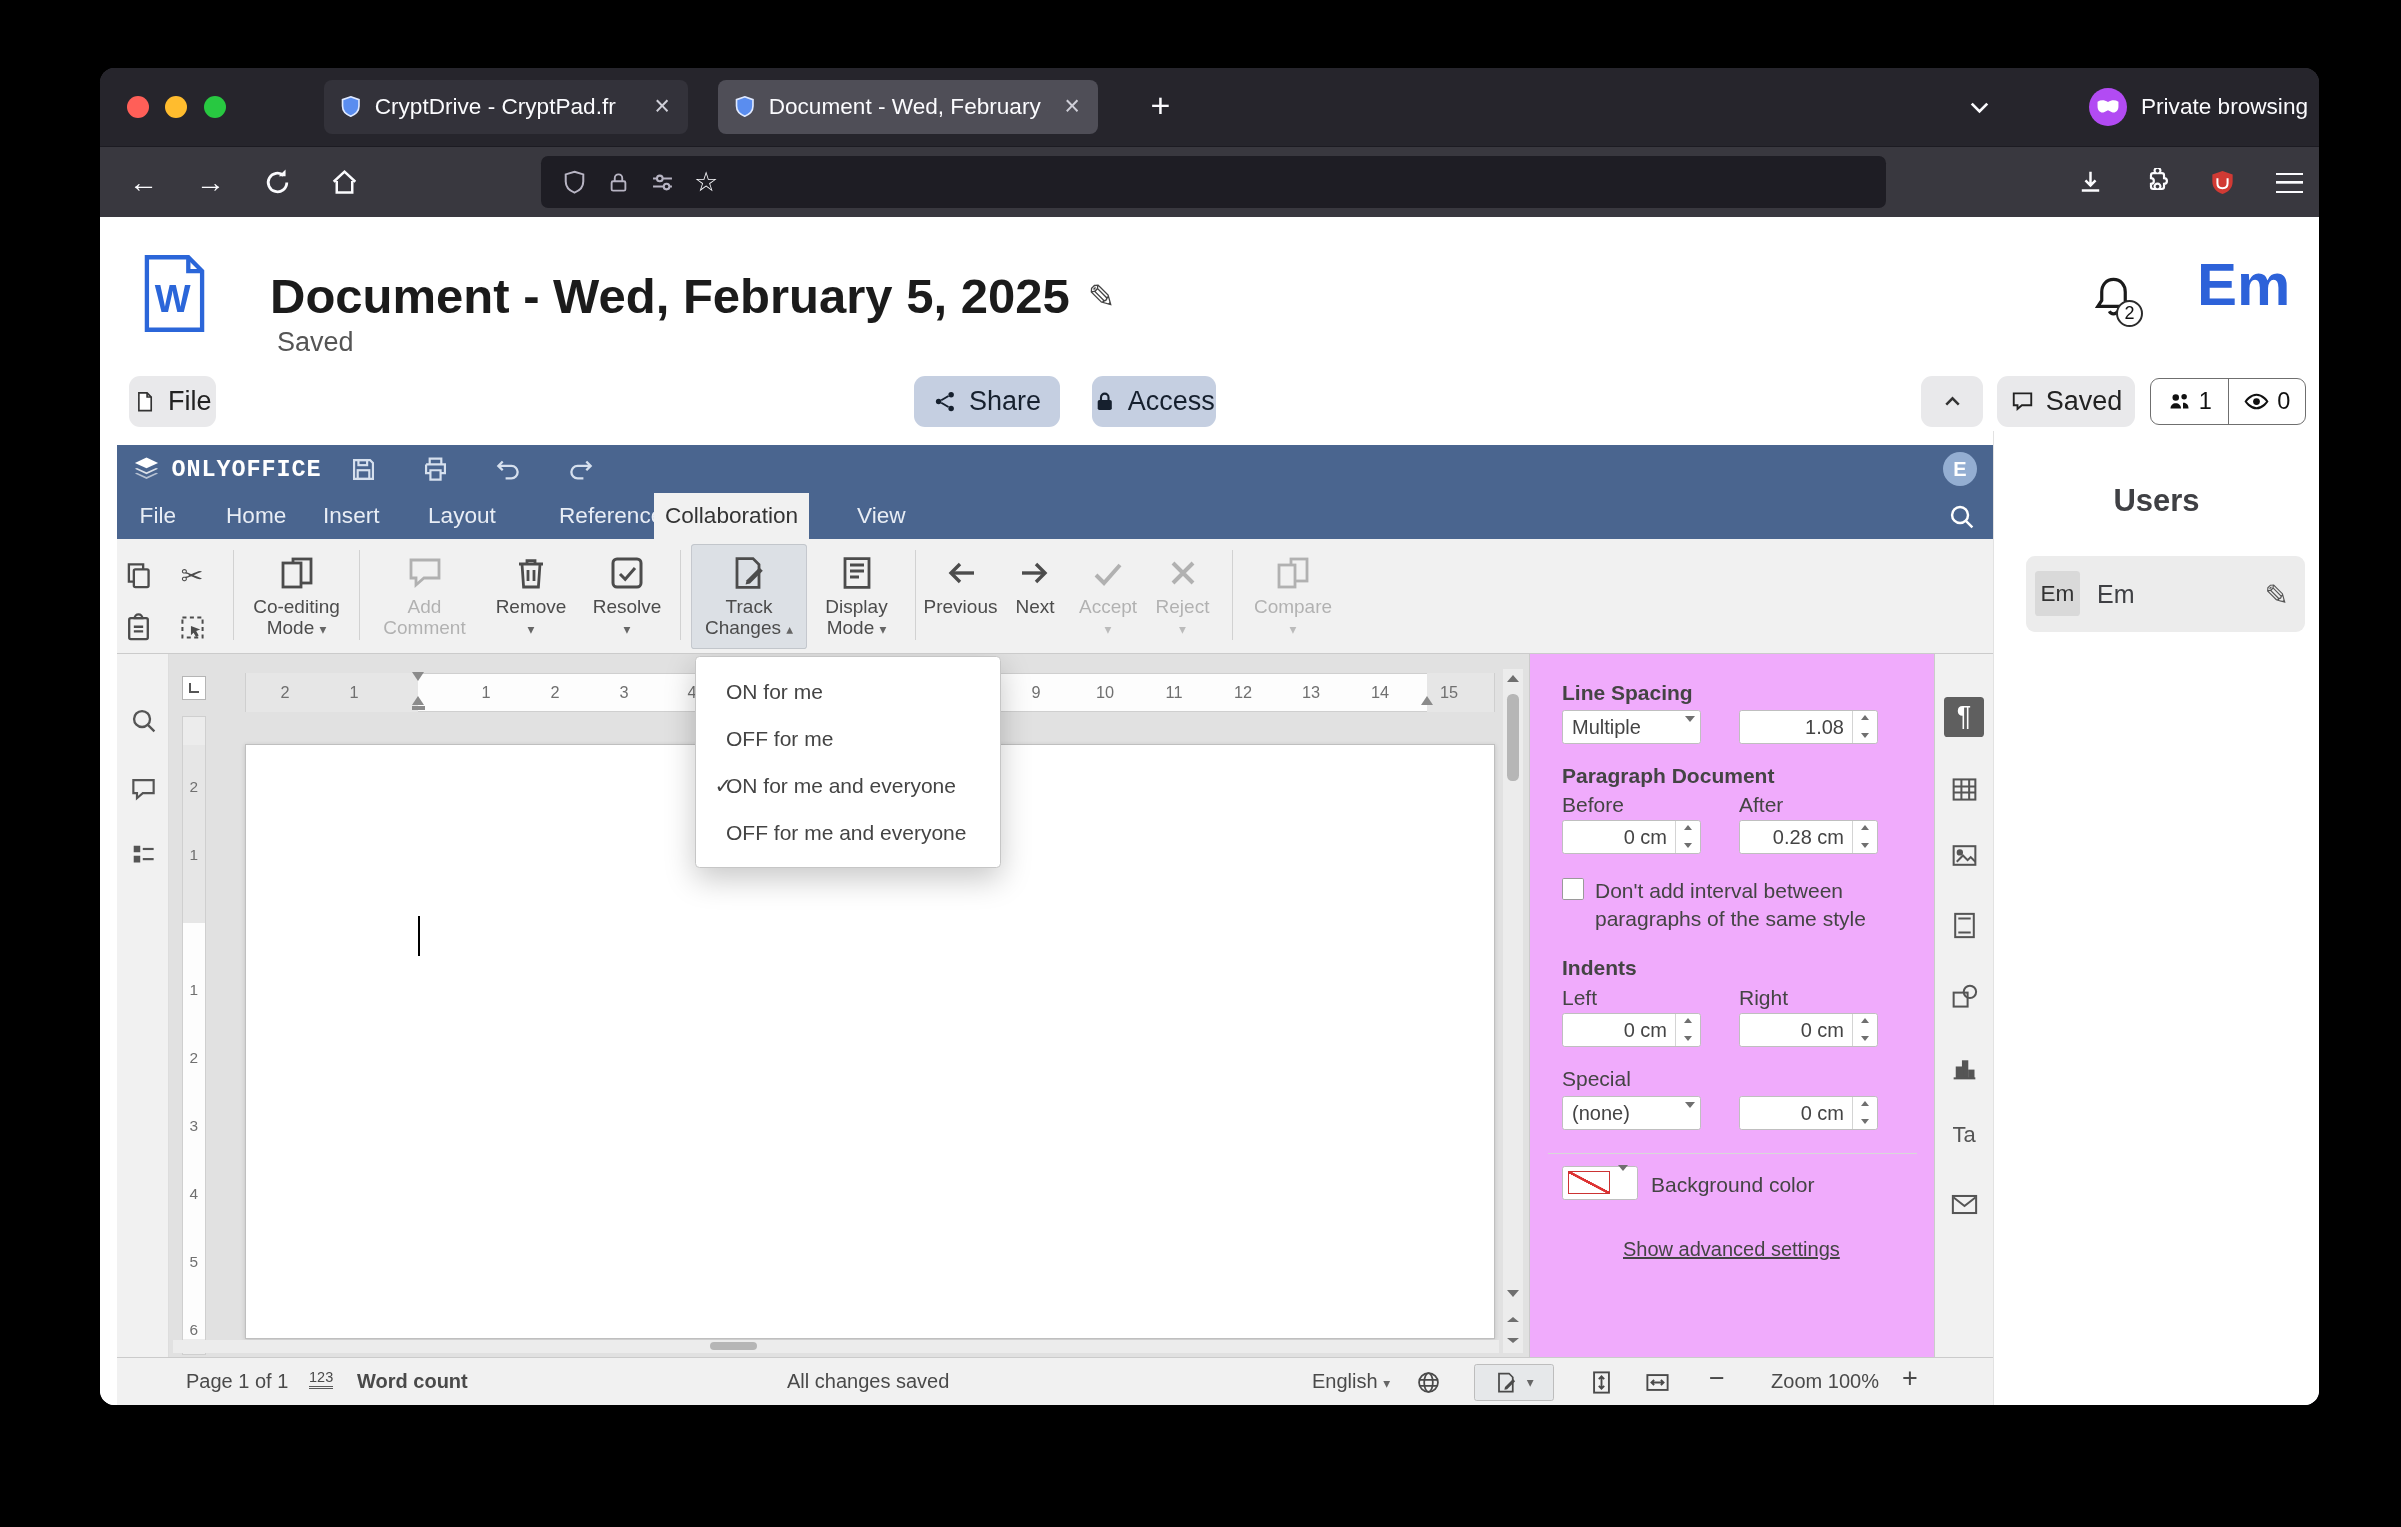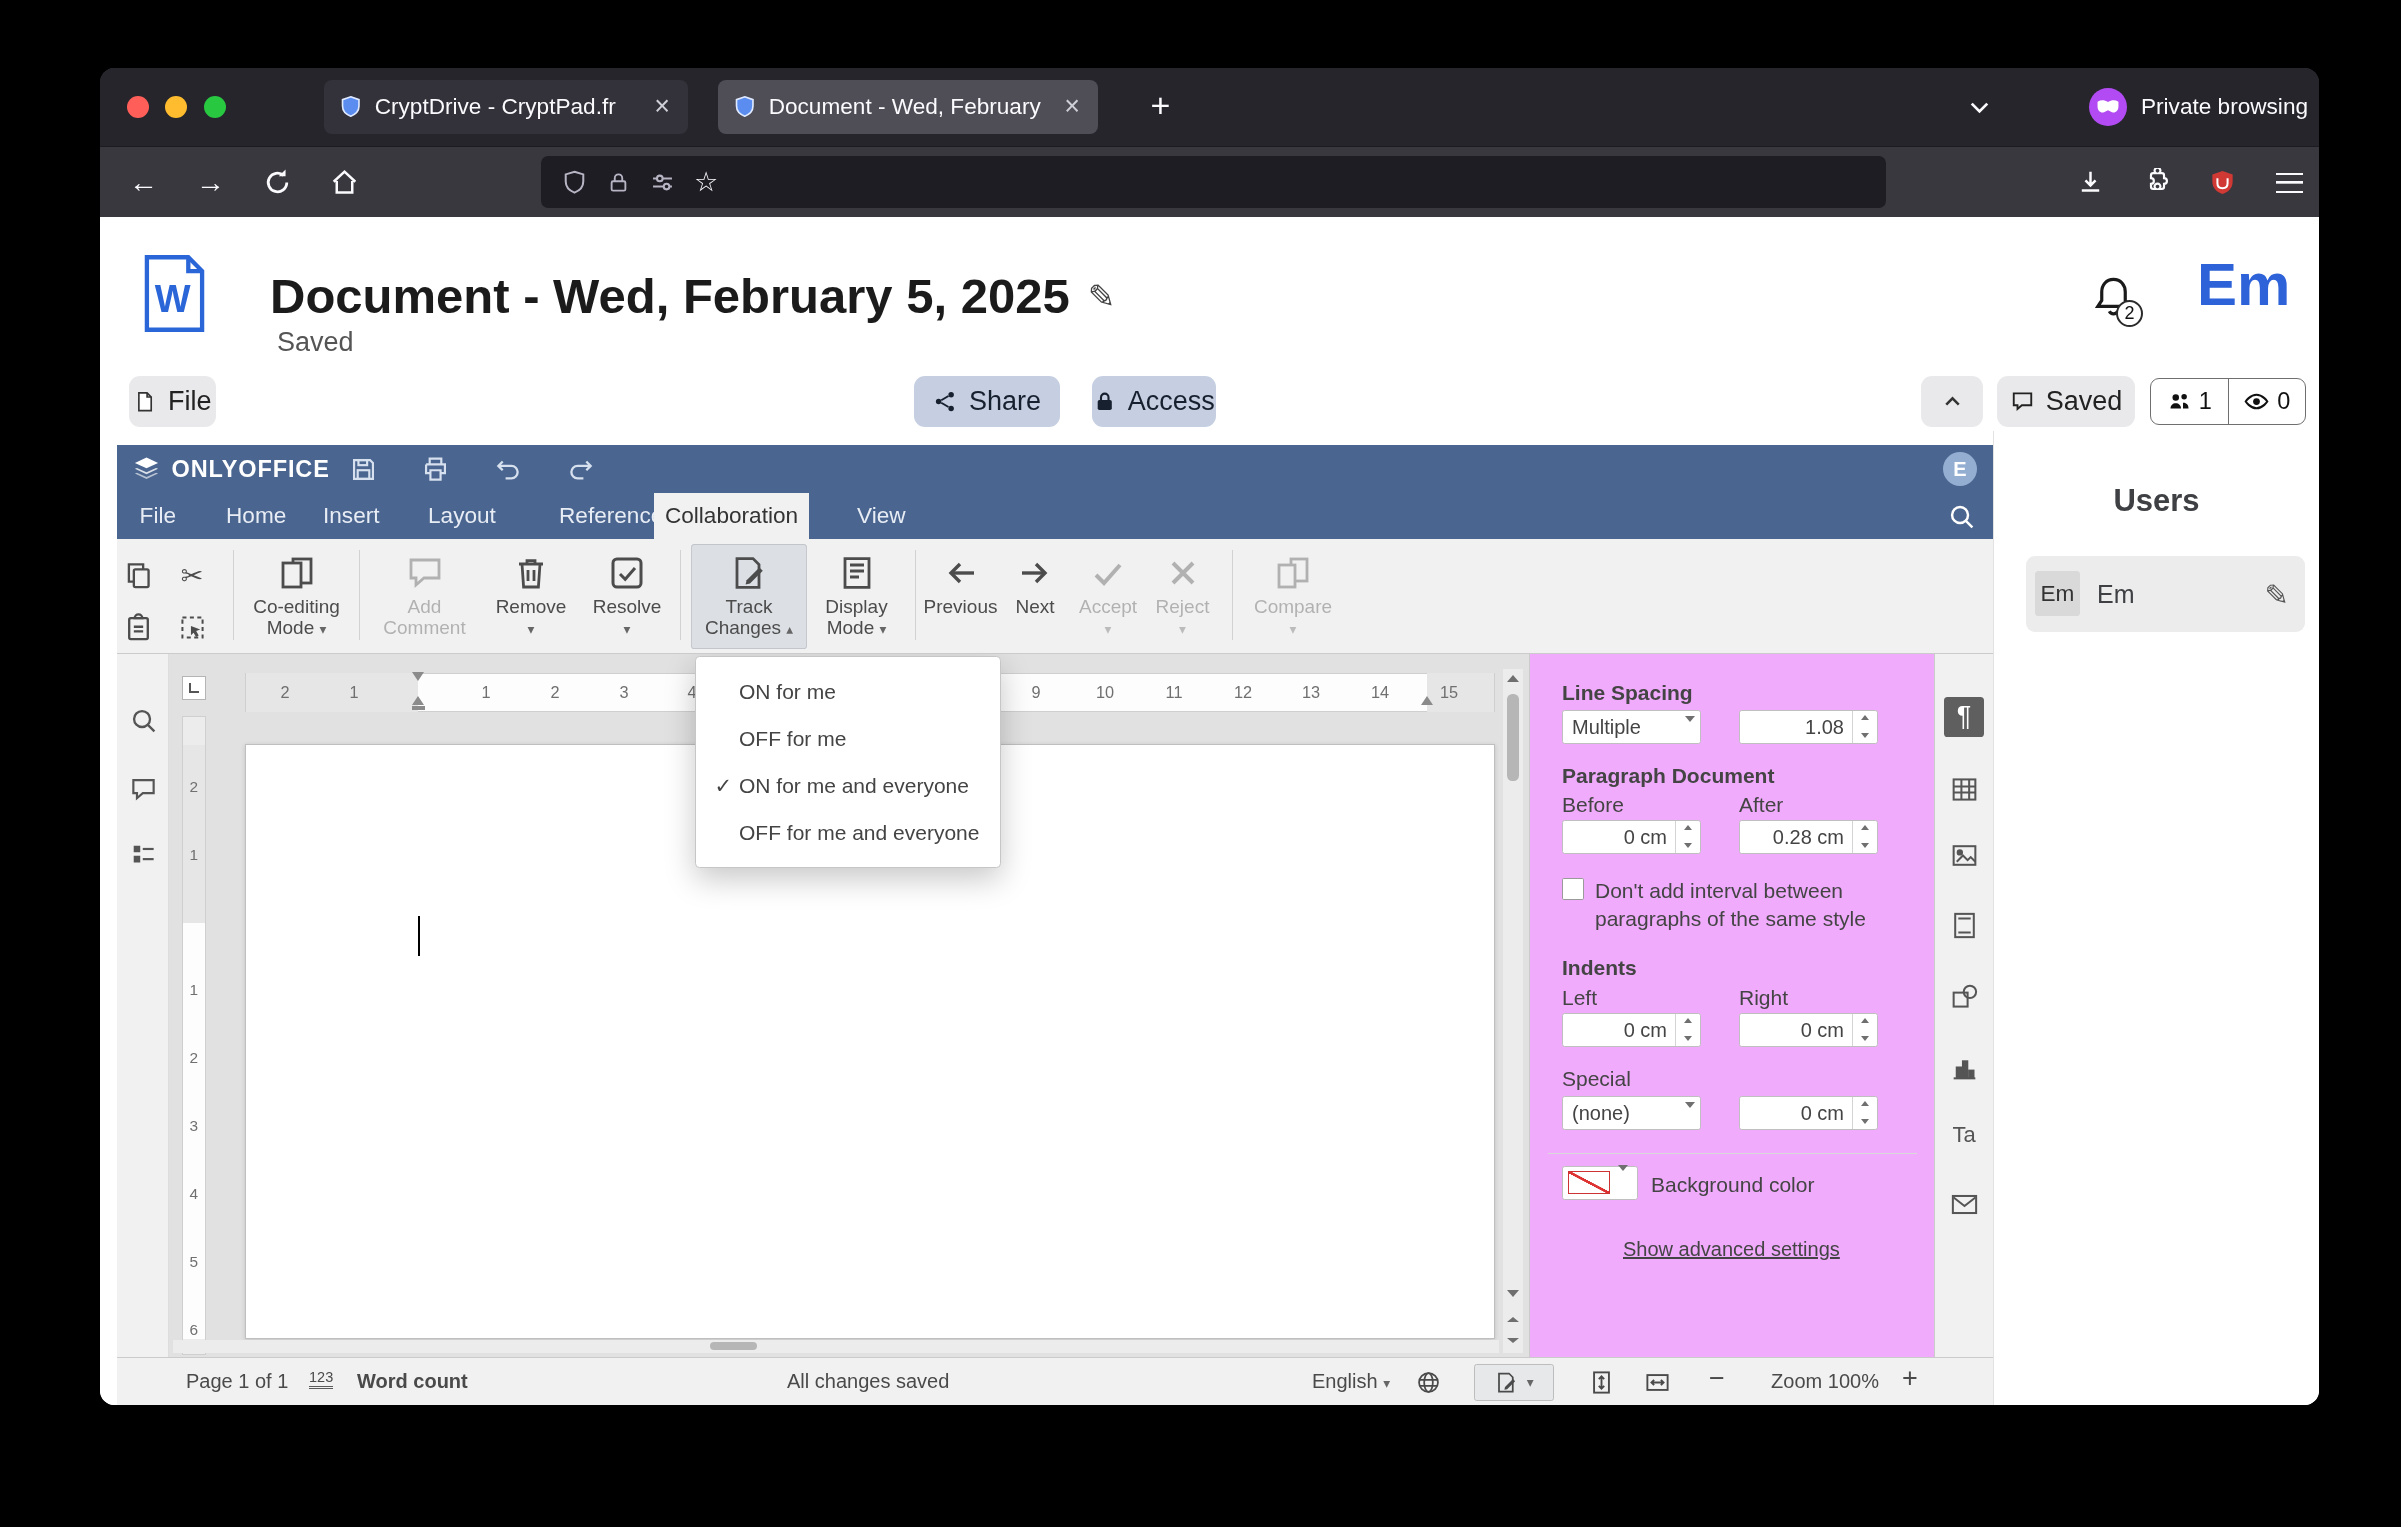--- a/index.html
+++ b/index.html
@@ -61,21 +61,21 @@
            font-size:23.5px; color:#111; height:100%; }
   .ucell + .ucell { border-left:1.8px solid #6f6f6f; }
 
   
   .main { position:relative; height:975px; display:flex; background:#fff; }
   .editor { position:relative; width:1893px; background:#fff; }
   .oo { position:absolute; left:17px; top:13.6px; width:1876px; height:962px; }
 
   .oo-header { position:relative; height:48px; background:#4a658f; }
   .oo-logo { position:absolute; left:14.5px; top:10px; display:flex; align-items:center; gap:11px;
-             color:#fff; font-size:23.5px; font-weight:bold; letter-spacing:0.9px; }
+             color:#fff; font-size:23.5px; font-weight:bold; letter-spacing:0.9px;font-family:Liberation Mono, monospace; }
   .oo-hicon { position:absolute; top:7.2px; width:36px; height:36px; color:#d6e0ee;
               display:flex; align-items:center; justify-content:center; }
   .oo-avatar { position:absolute; left:1826px; top:7.2px; width:34px; height:34px; border-radius:50%;
                background:#94aed2; color:#fff; font-size:20px; font-weight:bold;
                text-align:center; line-height:34px; }
 
   .oo-menubar { position:relative; height:46px; background:#4a658f; }
   .mitem { position:absolute; top:0; line-height:46px; font-size:22.6px; color:#e8edf5; }
   .mitem.active { background:#f1f1f1; color:#333; text-align:center; }
 
@@ -123,21 +123,21 @@
   .vscroll { position:absolute; left:1386px; top:15.4px; width:20px; height:684px; background:#ececec; }
   .vthumb { position:absolute; left:3.6px; top:25px; width:12.7px; height:87px; background:#b6b6b6; border-radius:5.4px; }
   .tri { width:0; height:0; margin:auto; }
   .tri-up   { border-left:6.3px solid transparent; border-right:6.3px solid transparent; border-bottom:7.2px solid #6f6f6f; }
   .tri-down { border-left:6.3px solid transparent; border-right:6.3px solid transparent; border-top:7.2px solid #6f6f6f; }
   .vsbtn { position:absolute; left:0; width:20px; height:20px; display:flex; align-items:center; }
 
   
   .ddmenu { position:absolute; left:578px; top:2.7px; width:306px; padding:11px 0; background:#fff;
             border:0.9px solid #c6c6c6; border-radius:4.5px; box-shadow:0 11px 31px rgba(0,0,0,.22); z-index:50; }
-  .dditem { position:relative; height:47px; line-height:47px; padding-left:43px; font-size:21px; color:#444; }
+  .dditem { position:relative; height:47px; line-height:47px; padding-left:30px; font-size:21px; color:#444; }
   .ddcheck { position:absolute; left:12.7px; width:29px; text-align:center; }
 
   
   .spanel { position:absolute; left:1412px; top:0; width:405px; height:703px; background:#f0abfc;
             border-left:0.9px solid #cbcbcb; font-size:20px; color:#444; }
   .slabel { position:absolute; font-size:21px; color:#444; }
   .shead  { position:absolute; font-size:21px; font-weight:bold; color:#444; }
   .select { position:absolute; height:34px; background:#fff; border:0.9px solid #bfbfbf; border-radius:2.7px; }
   .sel-val { position:absolute; left:9px; top:0; line-height:33px; font-size:20px; color:#444; }
   .sel-car { position:absolute; right:5.4px; top:11.8px; }

